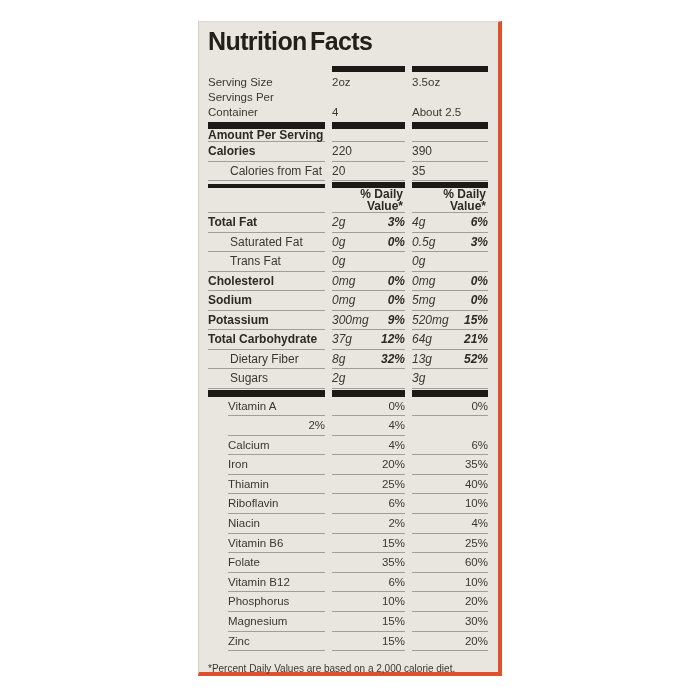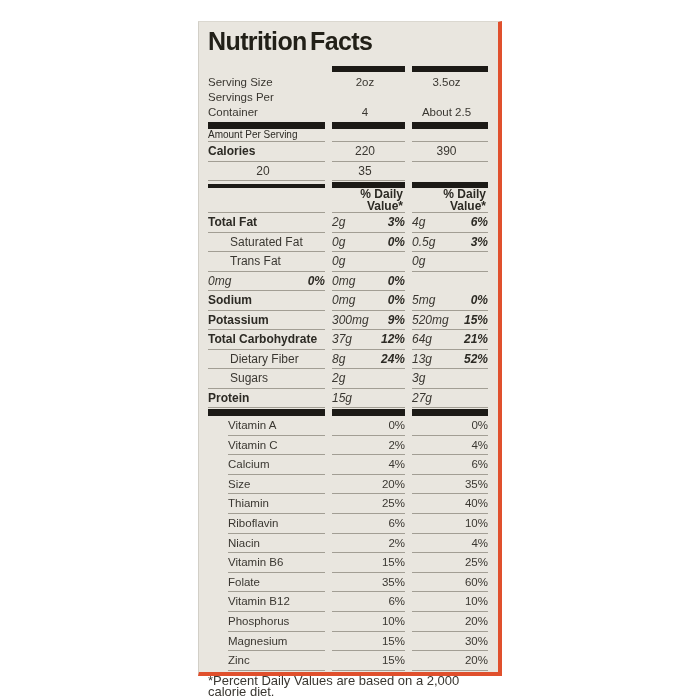--- a/index.html
+++ b/index.html
@@ -38,34 +38,34 @@
   .bars .empty{border:none;background:transparent;}
   .bars-top{height:6px;margin-top:0;}
   .bars-m1{margin-top:2px;}
   .bars-m2{margin-top:1px;height:6px;}
   .bars-m3{margin-top:1px;}
   
   .srow{font-size:11.5px;line-height:15px;}
   .srow .cell{border-bottom:none;}
   .srow-first{margin-top:3px;}
   
-  .apsrow{font-size:10px;font-weight:normal;line-height:12px;color:#2c2a24;}
+  .apsrow{font-size:12px;font-weight:bold;line-height:12px;color:#2c2a24;}
   
   .trow{font-size:12px;line-height:18.5px;}
   .vrow{font-size:11.5px;line-height:18.6px;margin-left:20px;}
   .dvrow{font-size:12px;font-weight:bold;line-height:12px;color:#2c2a24;}
   .dv{text-align:right;padding-right:2px;}
-  .num{text-align:center;padding-right:7px;}
+  .num{text-align:left;padding-right:7px;}
   .pctcell{text-align:right;}
   .split{display:flex;justify-content:space-between;align-items:baseline;font-style:italic;}
   .amt{font-weight:normal;}
   .pct{font-weight:bold;color:#2c2a24;}
   .b{font-weight:bold;color:#2c2a24;}
   .ind{padding-left:22px;}
-  .footnote{font-size:13px;line-height:11px;margin-top:4px;color:#3a3731;}
+  .footnote{font-size:10px;line-height:11px;margin-top:12px;color:#3a3731;}
 </style>
 </head>
 <body>
 
 <div class="label">
   <div class="inner">
 
     <div class="nf-title">Nutrition Facts</div>
 
     <div class="row bars bars-top">
@@ -101,20 +101,21 @@
     </div>
 
     <div id="calories-rows">
   <div class="row trow">
     <div class="cell b">Calories</div>
     <div class="cell num">220</div>
     <div class="cell num">390</div>
   </div>
 
   <div class="row trow">
+    <div class="cell ind">Calories from Fat</div>
     <div class="cell num">20</div>
     <div class="cell num">35</div>
   </div>
 </div>
 
     <div class="row bars bars-m2">
       <div class="bar-thin"></div>
       <div class="bar"></div>
       <div class="bar"></div>
     </div>
@@ -156,20 +157,21 @@
       <span class="amt">0g</span>
       <span class="pct"></span>
     </div>
     <div class="cell split">
       <span class="amt">0g</span>
       <span class="pct"></span>
     </div>
   </div>
 
   <div class="row trow">
+    <div class="cell b">Cholesterol</div>
     <div class="cell split">
       <span class="amt">0mg</span>
       <span class="pct">0%</span>
     </div>
     <div class="cell split">
       <span class="amt">0mg</span>
       <span class="pct">0%</span>
     </div>
   </div>
 
@@ -206,80 +208,68 @@
     <div class="cell split">
       <span class="amt">64g</span>
       <span class="pct">21%</span>
     </div>
   </div>
 
   <div class="row trow">
     <div class="cell ind">Dietary Fiber</div>
     <div class="cell split">
       <span class="amt">8g</span>
-      <span class="pct">24%</span>
+      <span class="pct">32%</span>
     </div>
     <div class="cell split">
       <span class="amt">13g</span>
       <span class="pct">52%</span>
     </div>
   </div>
 
   <div class="row trow">
     <div class="cell ind">Sugars</div>
     <div class="cell split">
       <span class="amt">2g</span>
       <span class="pct"></span>
     </div>
     <div class="cell split">
       <span class="amt">3g</span>
       <span class="pct"></span>
     </div>
   </div>
 
-  <div class="row trow">
-    <div class="cell b">Protein</div>
-    <div class="cell split">
-      <span class="amt">15g</span>
-      <span class="pct"></span>
-    </div>
-    <div class="cell split">
-      <span class="amt">27g</span>
-      <span class="pct"></span>
-    </div>
-  </div>
 </div>
 
     <div class="row bars bars-m3">
       <div class="bar"></div>
       <div class="bar"></div>
       <div class="bar"></div>
     </div>
 
     <div id="vitamin-rows">
   <div class="row vrow">
     <div class="cell">Vitamin A</div>
     <div class="cell pctcell">0%</div>
     <div class="cell pctcell">0%</div>
   </div>
 
   <div class="row vrow">
-    <div class="cell">Vitamin C</div>
     <div class="cell pctcell">2%</div>
     <div class="cell pctcell">4%</div>
   </div>
 
   <div class="row vrow">
     <div class="cell">Calcium</div>
     <div class="cell pctcell">4%</div>
     <div class="cell pctcell">6%</div>
   </div>
 
   <div class="row vrow">
-    <div class="cell">Size</div>
+    <div class="cell">Iron</div>
     <div class="cell pctcell">20%</div>
     <div class="cell pctcell">35%</div>
   </div>
 
   <div class="row vrow">
     <div class="cell">Thiamin</div>
     <div class="cell pctcell">25%</div>
     <div class="cell pctcell">40%</div>
   </div>
 

